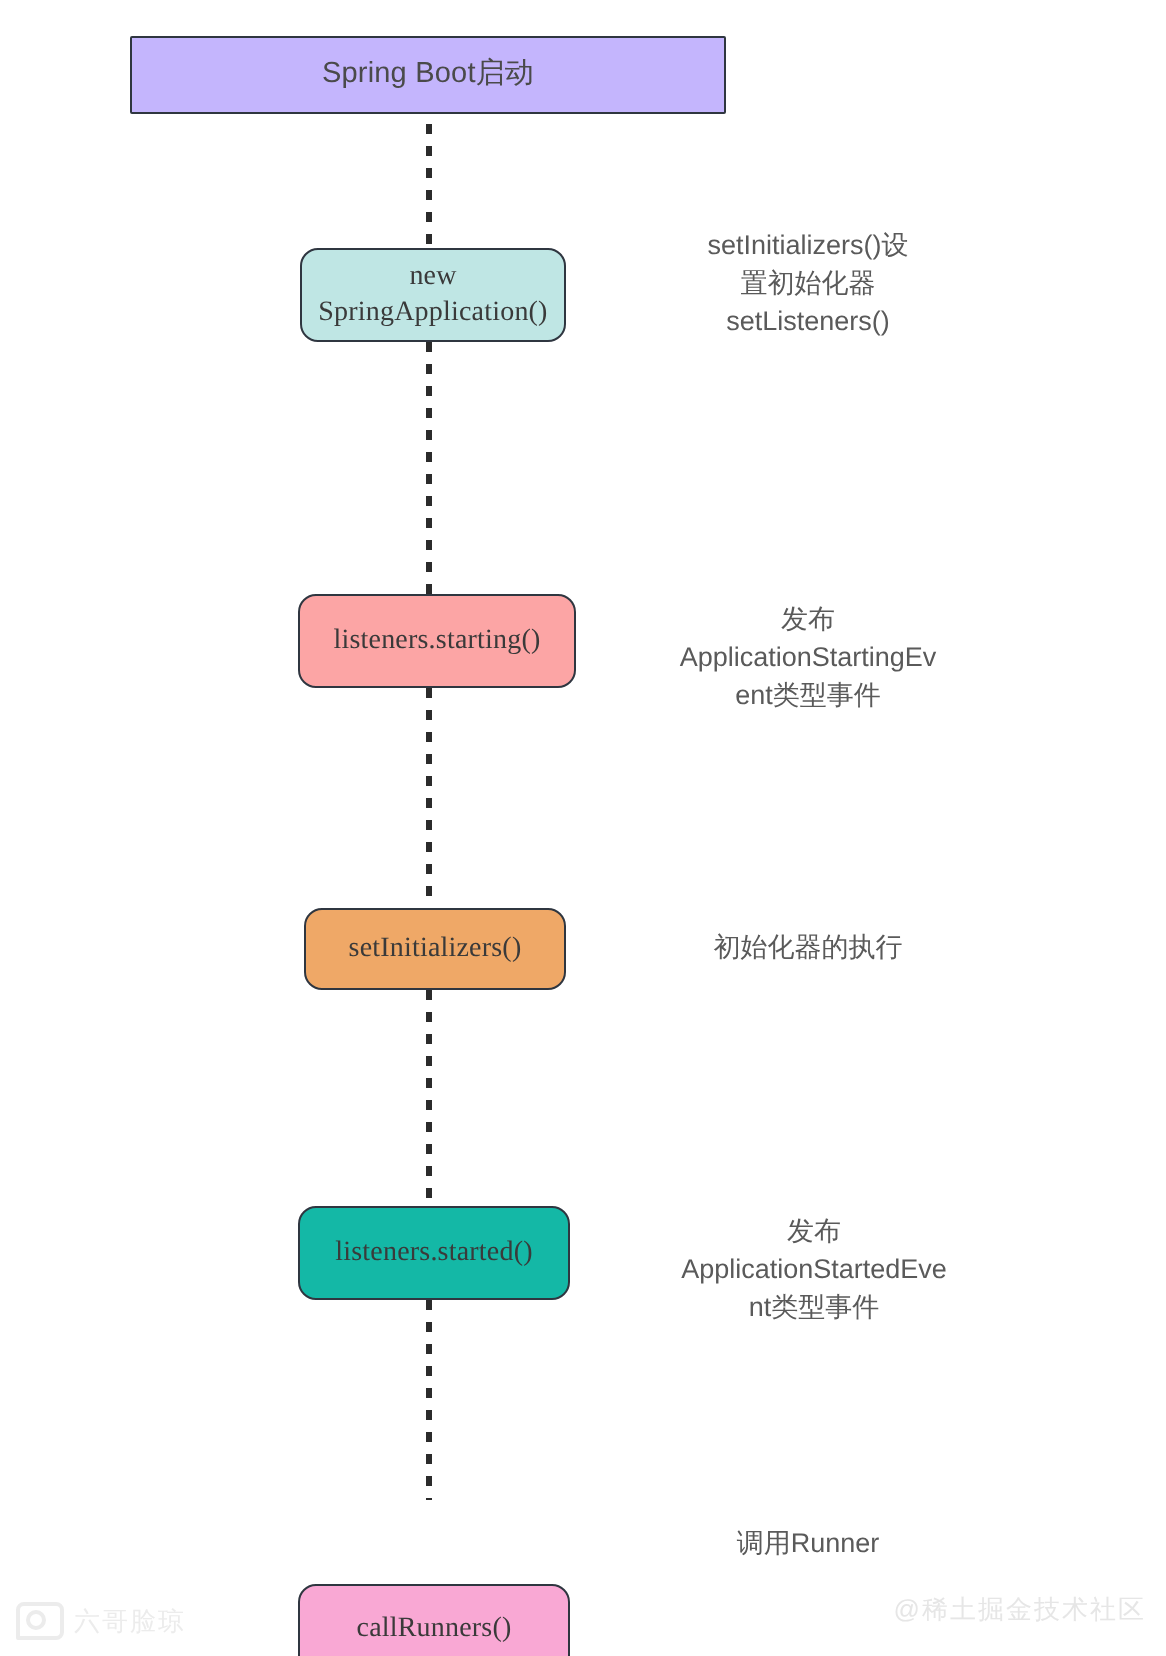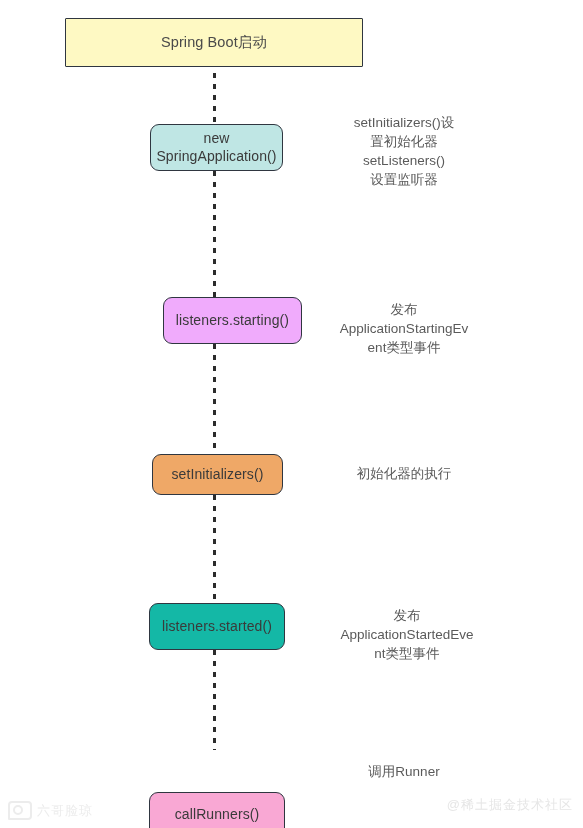--- a/index.html
+++ b/index.html
@@ -58,20 +58,21 @@
 
   .node.head {
     border-radius: 1px;
     font-size: 14.5px;
     color: #4a4a4a;
   }
   .node.step {
     border-radius: 9px;
     font-size: 14px;
     color: #3a3a3a;
+    font-family: Liberation Serif, serif;
   }
 
   
   .annotation {
     position: absolute;
     text-align: center;
     font-size: 13.5px;
     line-height: 1.42;
     color: #5a5a5a;
     box-sizing: border-box;
@@ -122,43 +123,42 @@
 </head>
 <body>
 
 <div id="flow-canvas">
     <div class="spine" style="left: 213px; top: 51px; height: 73px;"></div>
     <div class="spine" style="left: 213px; top: 171px; height: 126px;"></div>
     <div class="spine" style="left: 213px; top: 344px; height: 110px;"></div>
     <div class="spine" style="left: 213px; top: 495px; height: 108px;"></div>
     <div class="spine" style="left: 213px; top: 650px; height: 100px;"></div>
     <div class="spine" style="left: 213px; top: 795px; height: 33px;"></div>
-    <div class="node head" style="left: 65px; top: 18px; width: 298px; height: 49px; background: #fef9c3; border-color: rgb(47, 54, 64);">
+    <div class="node head" style="left: 65px; top: 18px; width: 298px; height: 39px; background: #c4b5fd; border-color: rgb(47, 54, 64);">
       <span class="node-label">Spring Boot启动</span>
     </div>
     <div class="node step" style="left: 150px; top: 124px; width: 133px; height: 47px; background: rgb(191, 230, 228); border-color: rgb(47, 54, 64);">
       <span class="node-label">new SpringApplication()</span>
     </div>
-    <div class="node step" style="left: 163px; top: 297px; width: 139px; height: 47px; background: #f0abfc; border-color: rgb(47, 54, 64);">
+    <div class="node step" style="left: 149px; top: 297px; width: 139px; height: 47px; background: #fca5a5; border-color: rgb(47, 54, 64);">
       <span class="node-label">listeners.starting()</span>
     </div>
     <div class="node step" style="left: 152px; top: 454px; width: 131px; height: 41px; background: rgb(239, 168, 103); border-color: rgb(47, 54, 64);">
       <span class="node-label">setInitializers()</span>
     </div>
     <div class="node step" style="left: 149px; top: 603px; width: 136px; height: 47px; background: #14b8a6; border-color: rgb(47, 54, 64);">
       <span class="node-label">listeners.started()</span>
     </div>
     <div class="node step" style="left: 149px; top: 750px; width: 136px; height: 45px; background: #f9a8d4; border-color: rgb(47, 54, 64); margin-top: 42px;">
       <span class="node-label">callRunners()</span>
     </div>
     <div class="annotation" style="left: 318px; top: 113px; width: 172px;">
       <span class="ann-line">setInitializers()设</span>
       <span class="ann-line">置初始化器</span>
       <span class="ann-line">setListeners()</span>
-      <span class="ann-line">设置监听器</span>
     </div>
     <div class="annotation" style="left: 318px; top: 300px; width: 172px;">
       <span class="ann-line">发布</span>
       <span class="ann-line">ApplicationStartingEv</span>
       <span class="ann-line">ent类型事件</span>
     </div>
     <div class="annotation" style="left: 318px; top: 464px; width: 172px;">
       <span class="ann-line">初始化器的执行</span>
     </div>
     <div class="annotation" style="left: 318px; top: 606px; width: 178px;">

